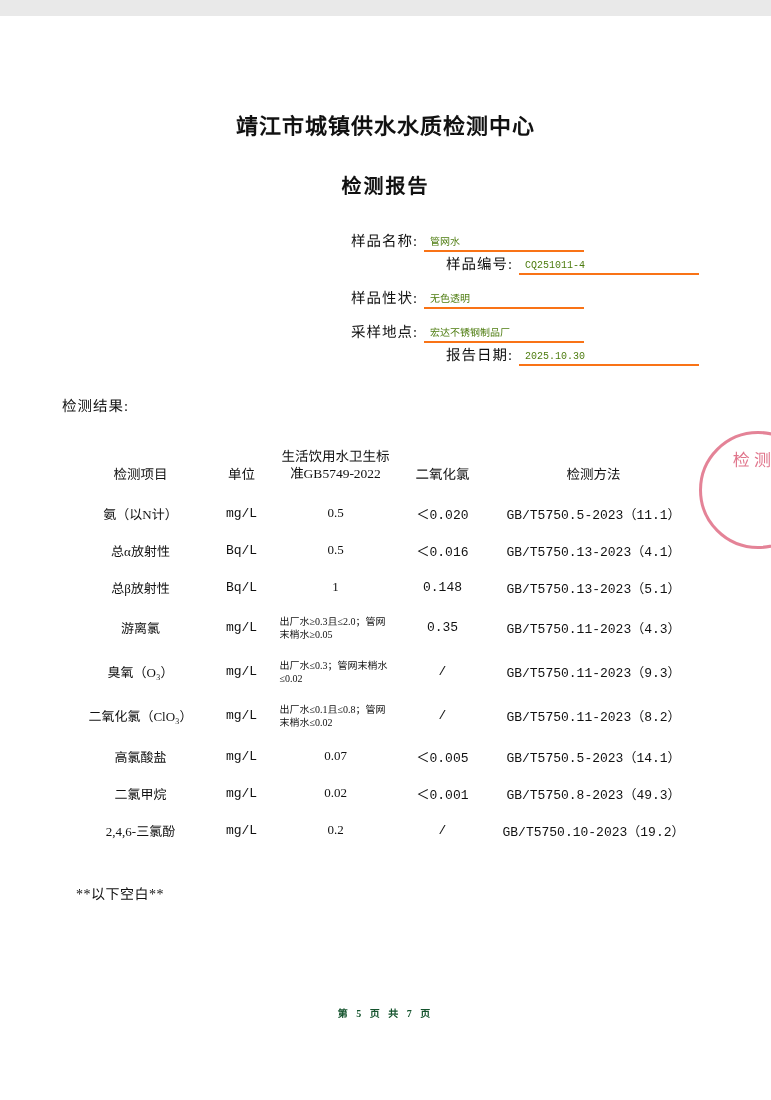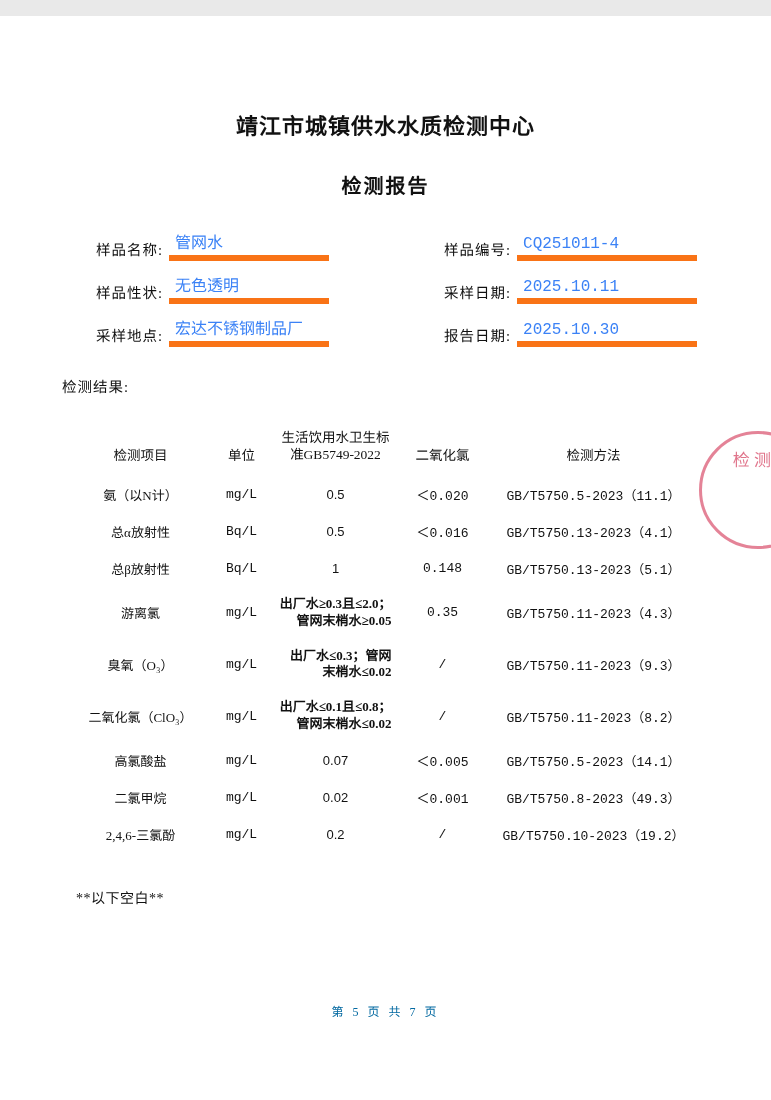--- a/index.html
+++ b/index.html
@@ -40,37 +40,38 @@
   
   .meta {
     margin-top: 30px;
     padding-left: 96px;
     padding-right: 72px;
   }
   .meta-row {
     display: flex;
     align-items: flex-end;
     margin-bottom: 11px;
+    flex-direction: column;
   }
   .meta-cell {
     display: flex;
     align-items: flex-end;
   }
   .meta-cell.left { width: 348px; }
   .meta-label {
     font-size: 14.5px;
     color: #111;
     white-space: nowrap;
     letter-spacing: 1px;
     padding-bottom: 2px;
   }
   .meta-value {
-    font-size: 16px;
-    color: #3b82f6;
-    border-bottom: 6px solid #f97316;
+    font-size: 10px;
+    color: #4d7c0f;
+    border-bottom: 2px solid #f97316;
     padding: 0 6px 2px 6px;
     margin-left: 6px;
     white-space: nowrap;
     font-family: "Liberation Mono", "DejaVu Sans Mono", monospace;
   }
   .meta-value.w1 { width: 148px; }
   .meta-value.w2 { width: 168px; }
 
   
   .results-label {
@@ -117,50 +118,50 @@
   td.unit, td.result {
     font-family: "Liberation Mono", "DejaVu Sans Mono", monospace;
     font-size: 12.5px;
   }
   td.method {
     font-family: "Liberation Mono", "DejaVu Sans Mono", monospace;
     font-size: 12.5px;
     letter-spacing: 0px;
   }
   td.std {
-    font-family: Liberation Sans, sans-serif;
+    font-family: Liberation Serif, serif;
     font-size: 12.5px;
   }
   td.std.small {
     font-family: "Liberation Serif", serif;
-    font-size: 13px;
+    font-size: 10px;
     line-height: 1.3;
-    text-align: right;
-    font-weight: bold;
+    text-align: left;
   }
 
   
   .blank-note {
     margin-top: 34px;
     padding-left: 76px;
     font-size: 14px;
     color: #111;
     letter-spacing: 0.5px;
   }
 
   
   .footer {
     position: absolute;
     left: 0;
     right: 0;
     bottom: 96px;
     text-align: center;
-    font-size: 12px;
-    color: #0369a1;
+    font-size: 10px;
+    color: #14532d;
     letter-spacing: 3px;
+    font-weight: bold;
   }
 
   
   .stamp {
     position: absolute;
     right: -46px;
     top: 415px;
     width: 112px;
     height: 112px;
     border: 3px solid #d9536f;
@@ -198,24 +199,20 @@
       </div>
       <div class="meta-cell">
         <span class="meta-label">样品编号:</span>
         <span class="meta-value w2">CQ251011-4</span>
       </div>
     </div>
     <div class="meta-row">
       <div class="meta-cell left">
         <span class="meta-label">样品性状:</span>
         <span class="meta-value w1">无色透明</span>
-      </div>
-      <div class="meta-cell">
-        <span class="meta-label">采样日期:</span>
-        <span class="meta-value w2">2025.10.11</span>
       </div>
     </div>
     <div class="meta-row">
       <div class="meta-cell left">
         <span class="meta-label">采样地点:</span>
         <span class="meta-value w1">宏达不锈钢制品厂</span>
       </div>
       <div class="meta-cell">
         <span class="meta-label">报告日期:</span>
         <span class="meta-value w2">2025.10.30</span>

